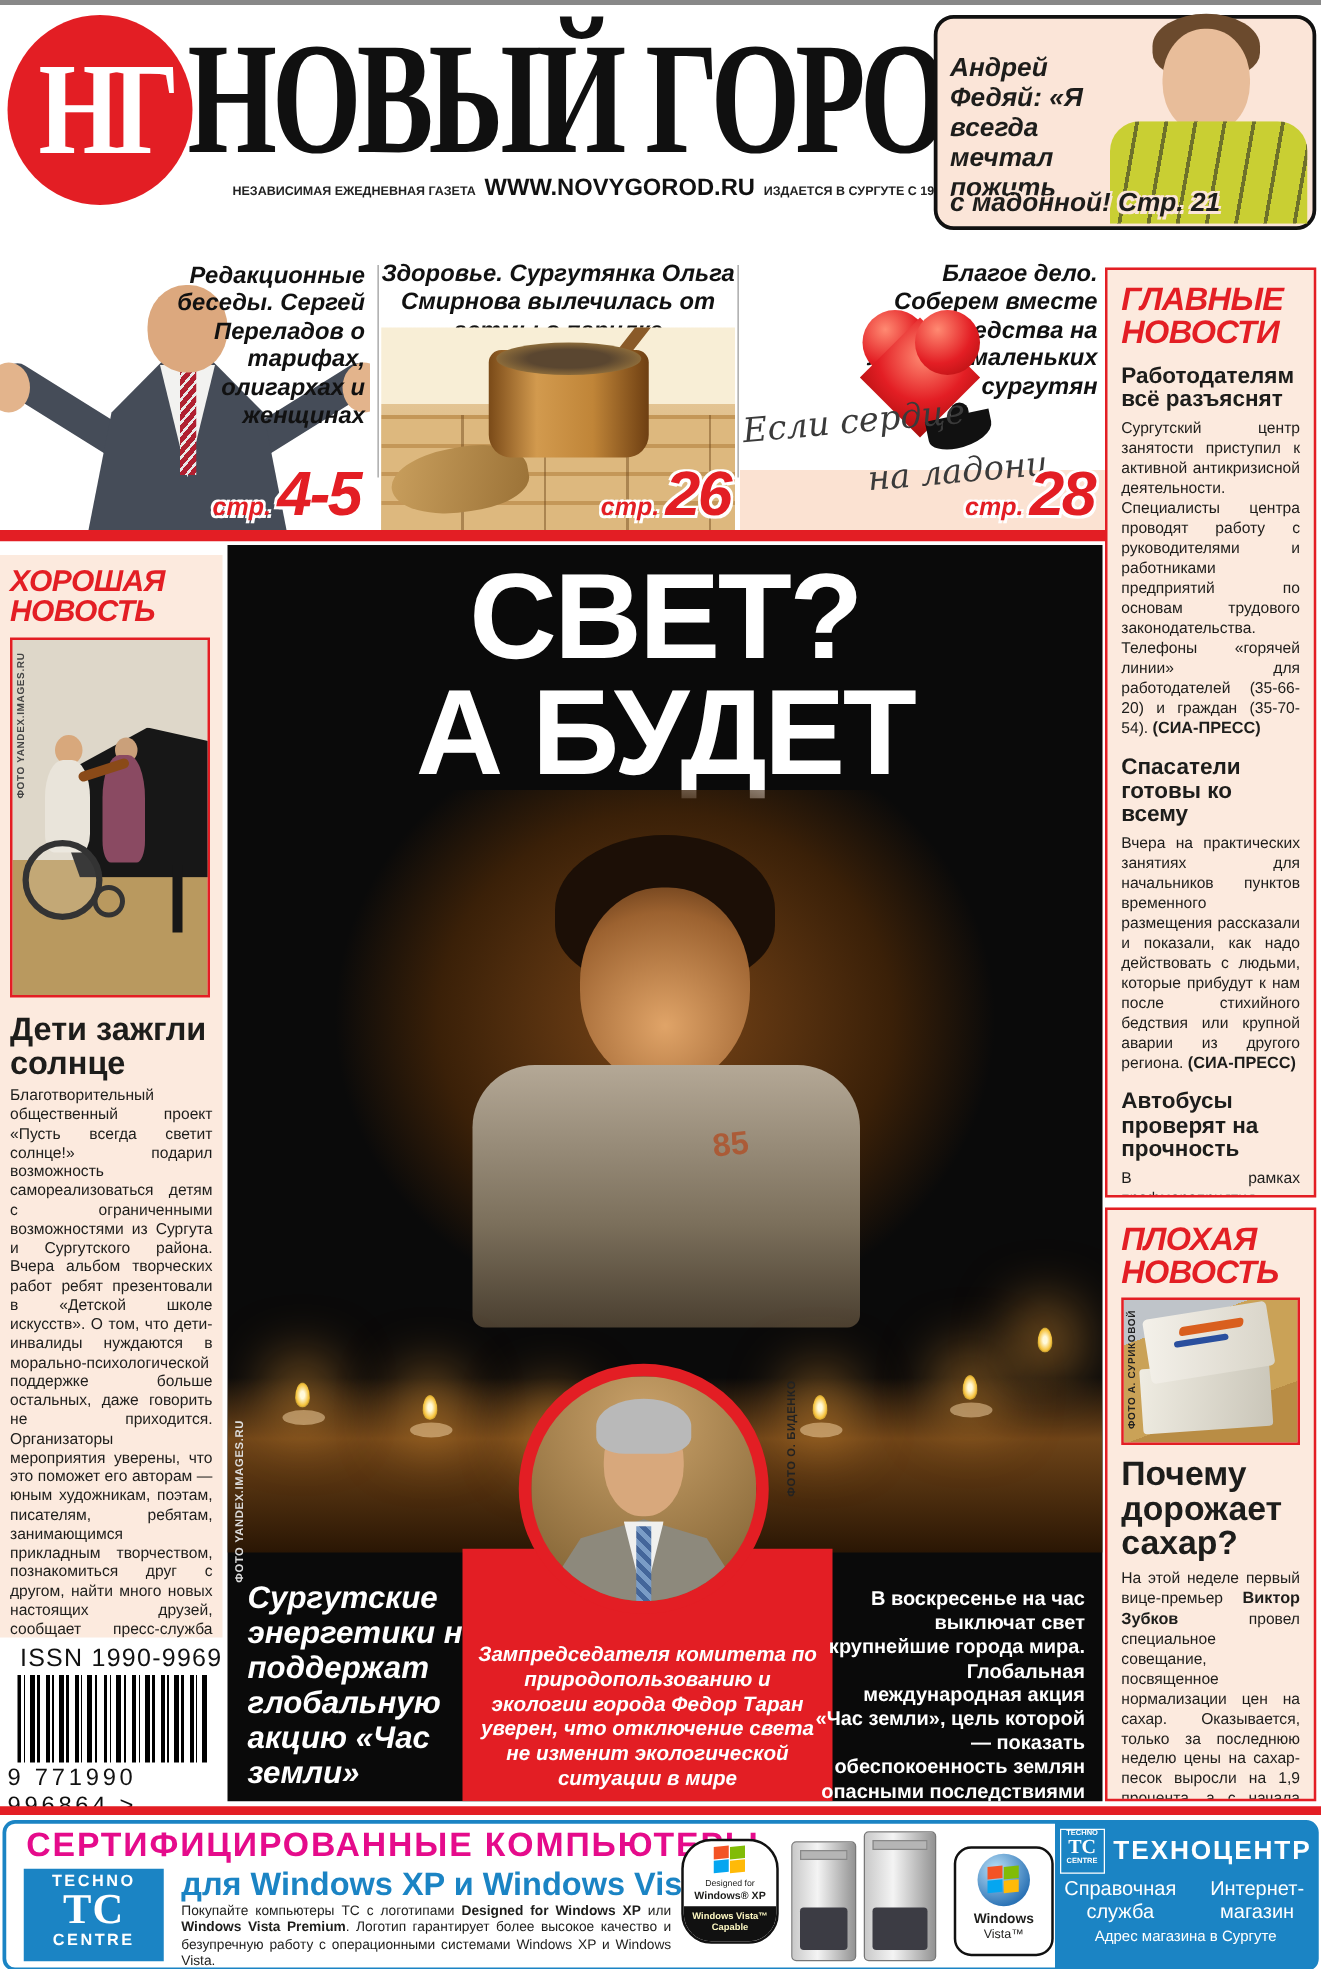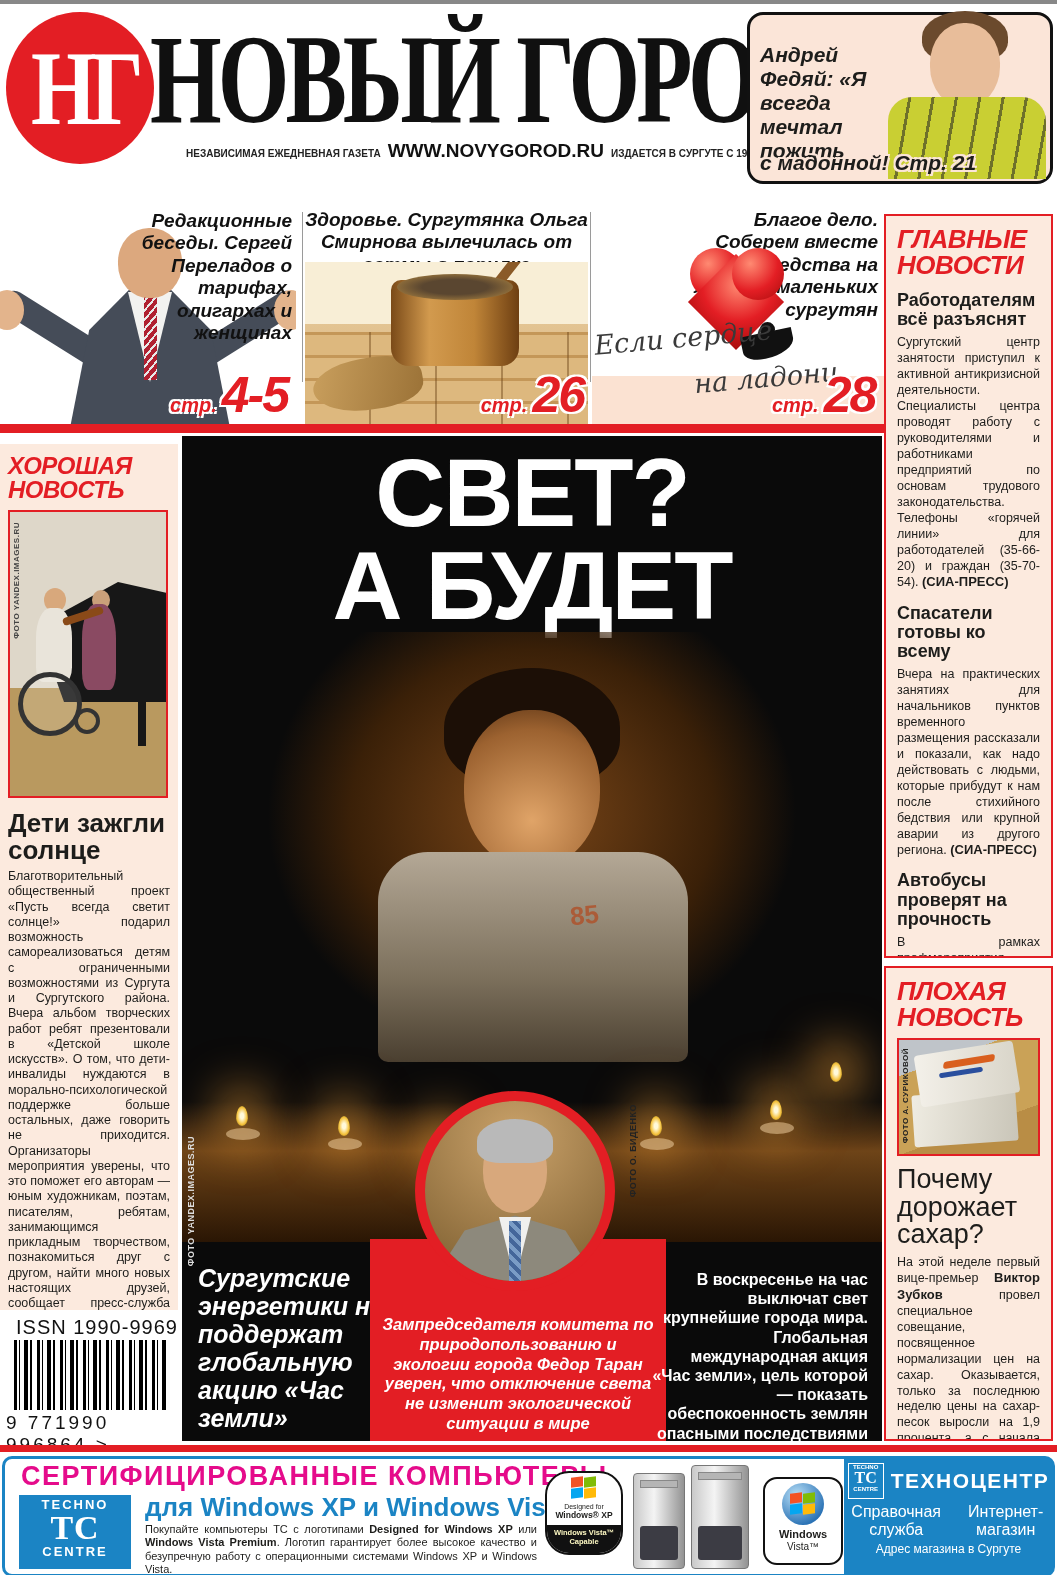--- a/index.html
+++ b/index.html
@@ -102,21 +102,21 @@
   .good-b{margin-top:6px;font-size:12.5px;line-height:1.22;text-align:justify;}
   .col-main{left:884px;top:210px;width:169px;height:744px;}
   .col-bad{left:884px;top:962px;width:169px;height:475px;}
   .bphoto{position:relative;margin-top:8px;width:143px;height:118px;border:2px solid #e31e24;overflow:hidden;
      background:linear-gradient(160deg,#bfc4c9 0 22%,#caa257 22% 70%,#b98d45 70% 100%);}
   .bag1{position:absolute;left:18px;top:8px;width:100px;height:52px;background:linear-gradient(100deg,#f4f1ea,#d8d4c8);transform:rotate(-9deg);border-radius:4px;}
   .bag2{position:absolute;left:14px;top:52px;width:104px;height:52px;background:linear-gradient(100deg,#efece2,#c9c5b8);transform:rotate(-4deg);border-radius:3px;}
   .bag-mark1{position:absolute;left:44px;top:18px;width:52px;height:7px;background:#d95f1e;transform:rotate(-9deg) skewX(-15deg);border-radius:3px;}
   .bag-mark2{position:absolute;left:40px;top:30px;width:44px;height:5px;background:#2a4f9e;transform:rotate(-9deg);border-radius:3px;}
   .b-credit{position:absolute;left:2px;top:8px;color:#222;font-size:8px;}
-  .bad-h{margin-top:10px;font-weight:normal;font-size:27px;line-height:1.02;}
+  .bad-h{margin-top:10px;font-weight:bold;font-size:27px;line-height:1.02;}
   .bad-b{margin-top:6px;font-size:12.5px;line-height:1.27;text-align:justify;}
   .bad-b b{font-size:13px;}
 
   
   .barcode-box{left:0;top:1310px;width:178px;height:127px;background:#fff;}
   .issn{position:absolute;left:16px;top:2px;font-size:20px;letter-spacing:1px;color:#111;}
   .bars{position:absolute;left:14px;top:26px;width:152px;height:70px;
      background:repeating-linear-gradient(90deg,#000 0 3px,#fff 3px 5px,#000 5px 6px,#fff 6px 10px,#000 10px 14px,#fff 14px 16px,#000 16px 18px,#fff 18px 23px);}
   .bar-digits{position:absolute;left:6px;top:98px;font-size:19px;letter-spacing:3px;color:#111;}
 

